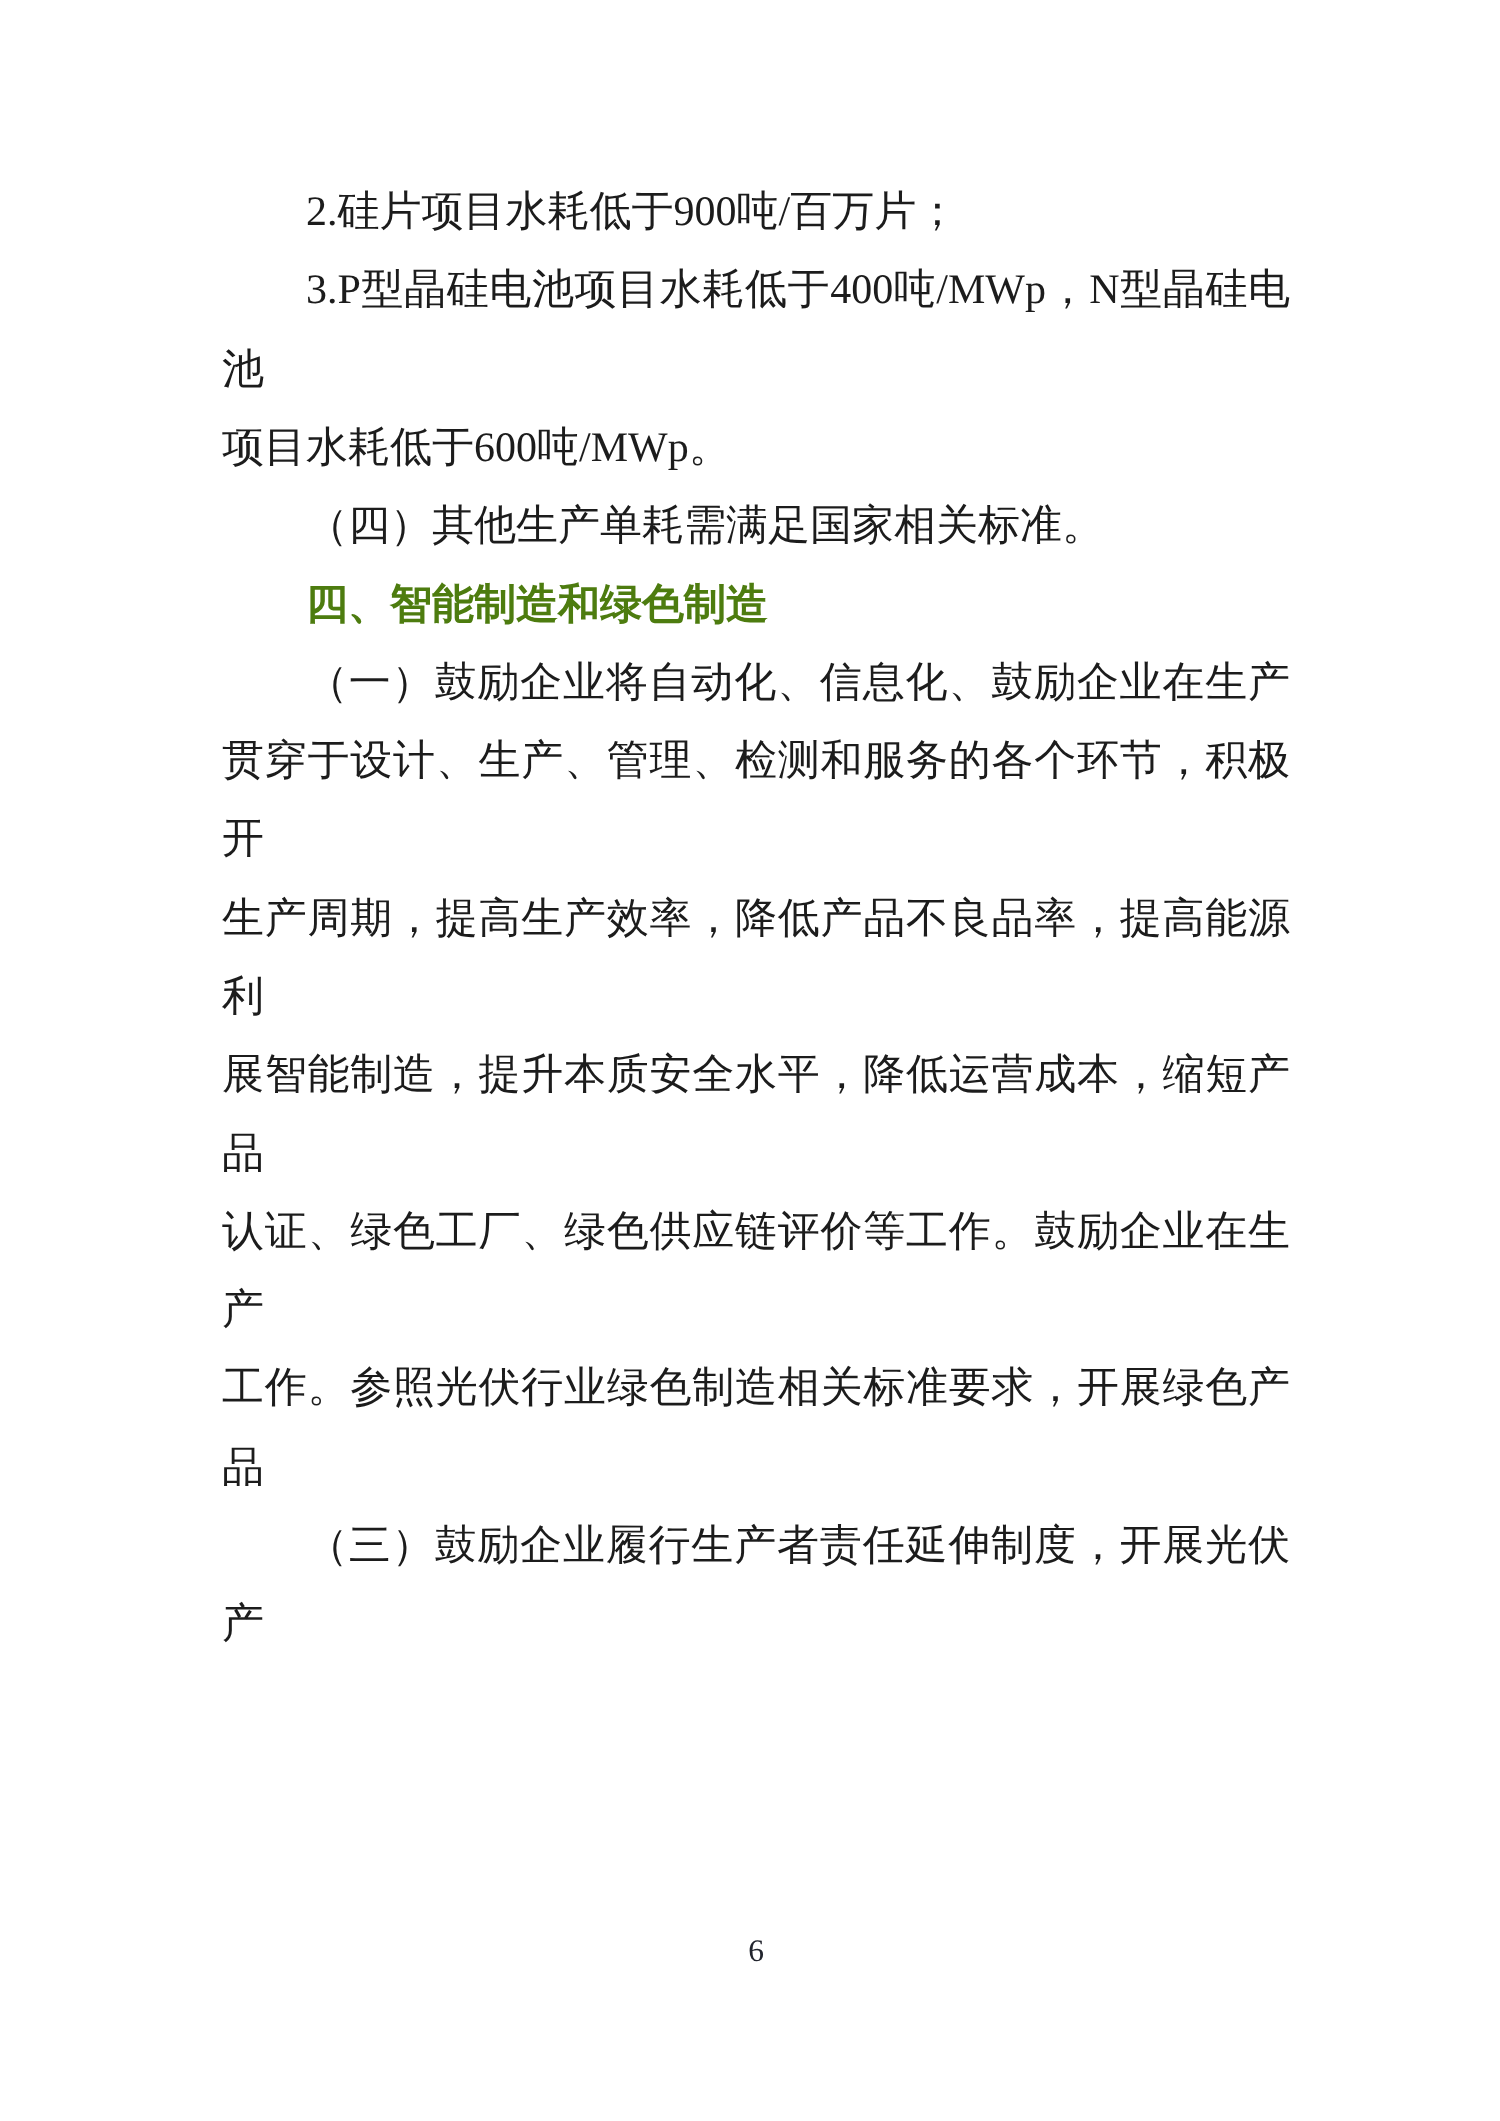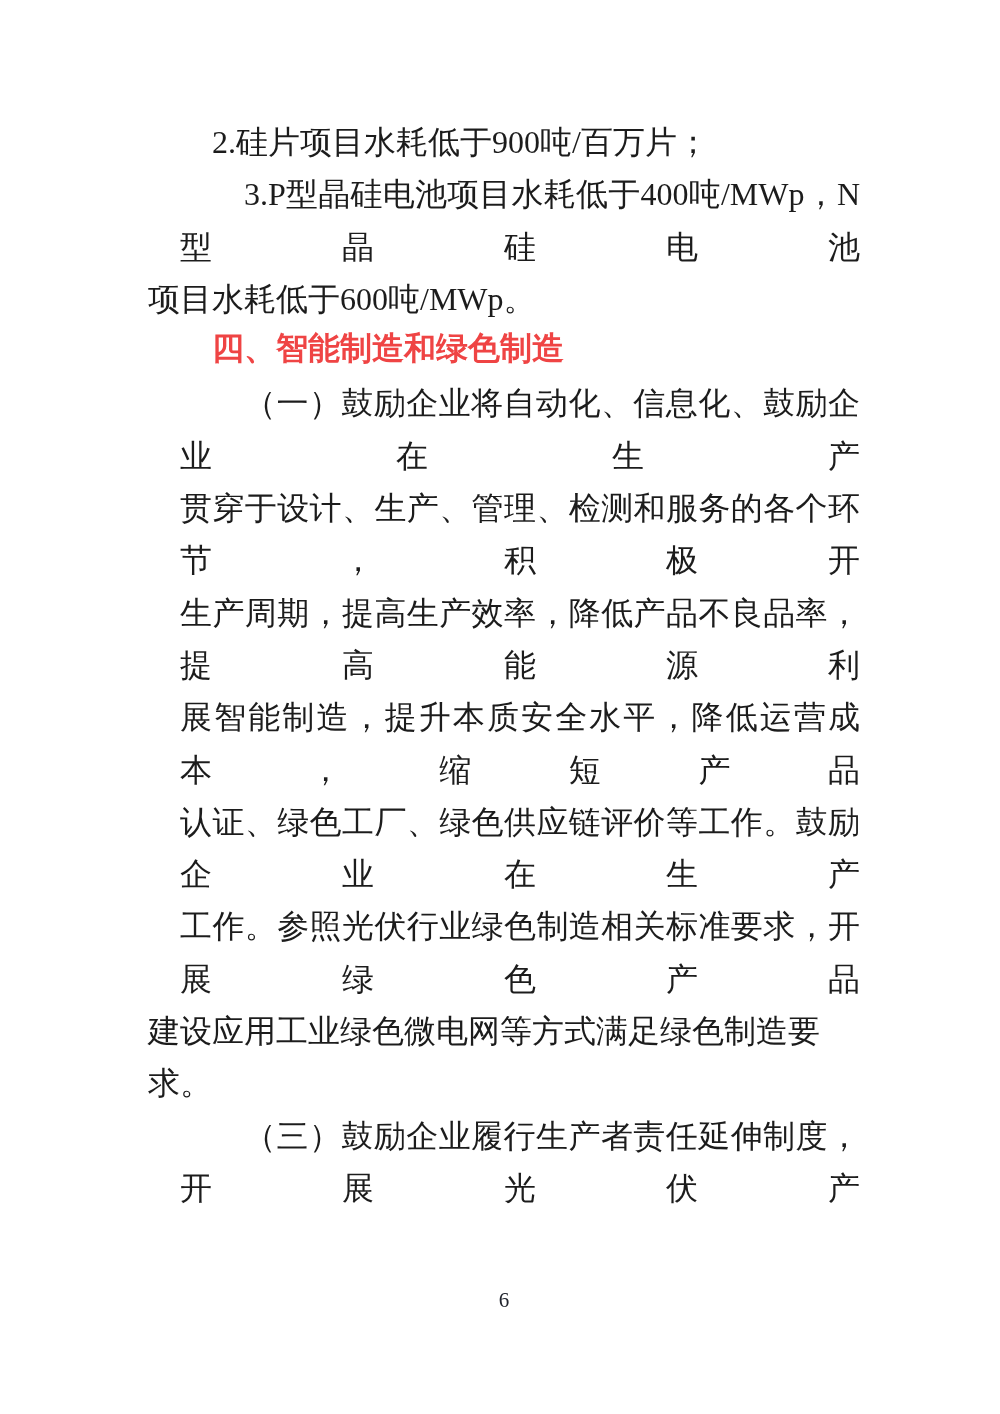--- a/index.html
+++ b/index.html
@@ -16,38 +16,37 @@
     overflow: hidden;
   }
   .text-block {
     position: absolute;
     left: 148px;
     top: 116px;
     width: 712px;
   }
   .ln {
     font-family: "Liberation Serif", "DejaVu Serif", serif;
-    font-size: 32px;
+    font-size: 28px;
     line-height: 52.3px;
     color: #1c1c1c;
     white-space: normal;
     text-align: left;
   }
   .ln.ind {
     text-indent: 2em;
   }
   .ln.just {
     text-align: justify;
     text-align-last: justify;
-    margin-left: 32px;
   }
   .ln.head {
-    font-family: Liberation Mono, monospace;
+    font-family: Liberation Sans, sans-serif;
     font-weight: 700;
-    color: #ef4444;
+    color: #4d7c0f;
   }
   .page-footer {
     position: absolute;
     left: 148px;
     width: 712px;
     top: 1288px;
     text-align: center;
   }
   .page-number {
     font-family: "Liberation Serif", "DejaVu Serif", serif;
@@ -56,28 +55,28 @@
   }
 </style>
 </head>
 <body>
 
 <div class="page">
   <div class="text-block">
     <div class="ln ind">2.硅片项目水耗低于900吨/百万片；</div>
     <div class="ln ind just">3.P型晶硅电池项目水耗低于400吨/MWp，N型晶硅电池</div>
     <div class="ln">项目水耗低于600吨/MWp。</div>
+    <div class="ln ind">（四）其他生产单耗需满足国家相关标准。</div>
     <div class="ln ind head">四、智能制造和绿色制造</div>
     <div class="ln ind just">（一）鼓励企业将自动化、信息化、鼓励企业在生产</div>
     <div class="ln just">贯穿于设计、生产、管理、检测和服务的各个环节，积极开</div>
     <div class="ln just">生产周期，提高生产效率，降低产品不良品率，提高能源利</div>
     <div class="ln just">展智能制造，提升本质安全水平，降低运营成本，缩短产品</div>
     <div class="ln just">认证、绿色工厂、绿色供应链评价等工作。鼓励企业在生产</div>
     <div class="ln just">工作。参照光伏行业绿色制造相关标准要求，开展绿色产品</div>
-    <div class="ln">建设应用工业绿色微电网等方式满足绿色制造要求。</div>
     <div class="ln ind just">（三）鼓励企业履行生产者责任延伸制度，开展光伏产</div>
 
   </div>
 
   <div class="page-footer">
     <span class="page-number">6</span>
   </div>
 </div>
 
 </body></html>

